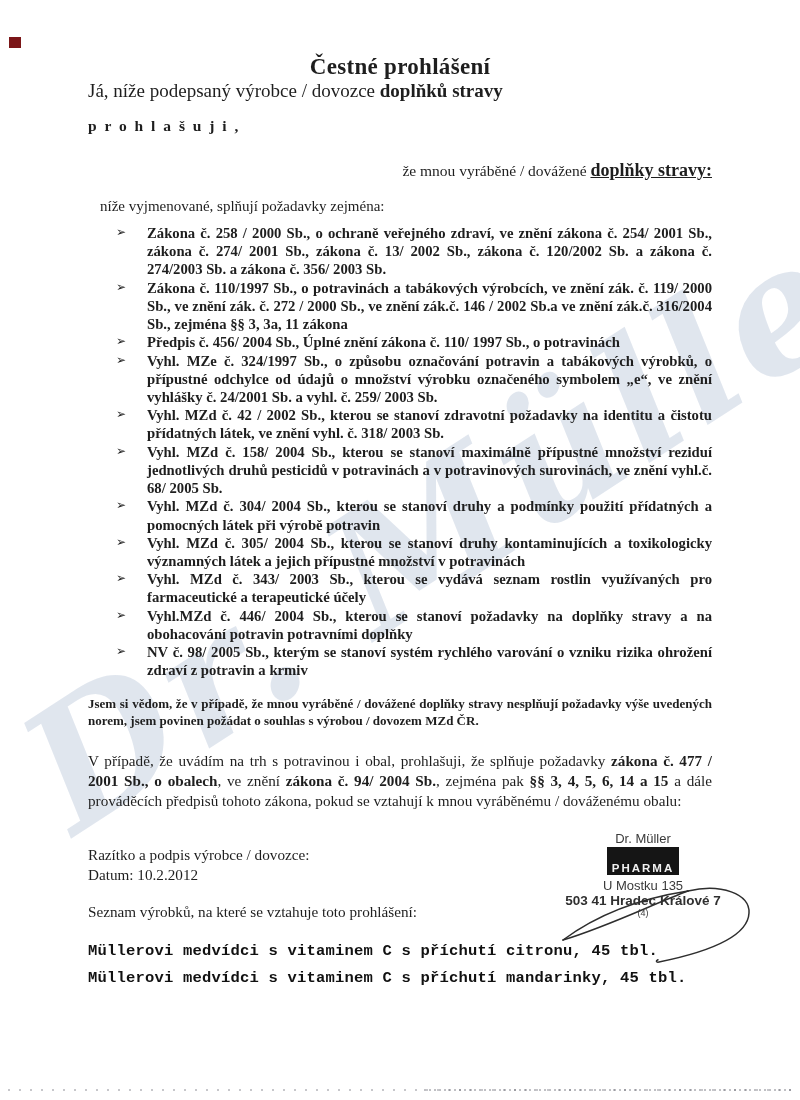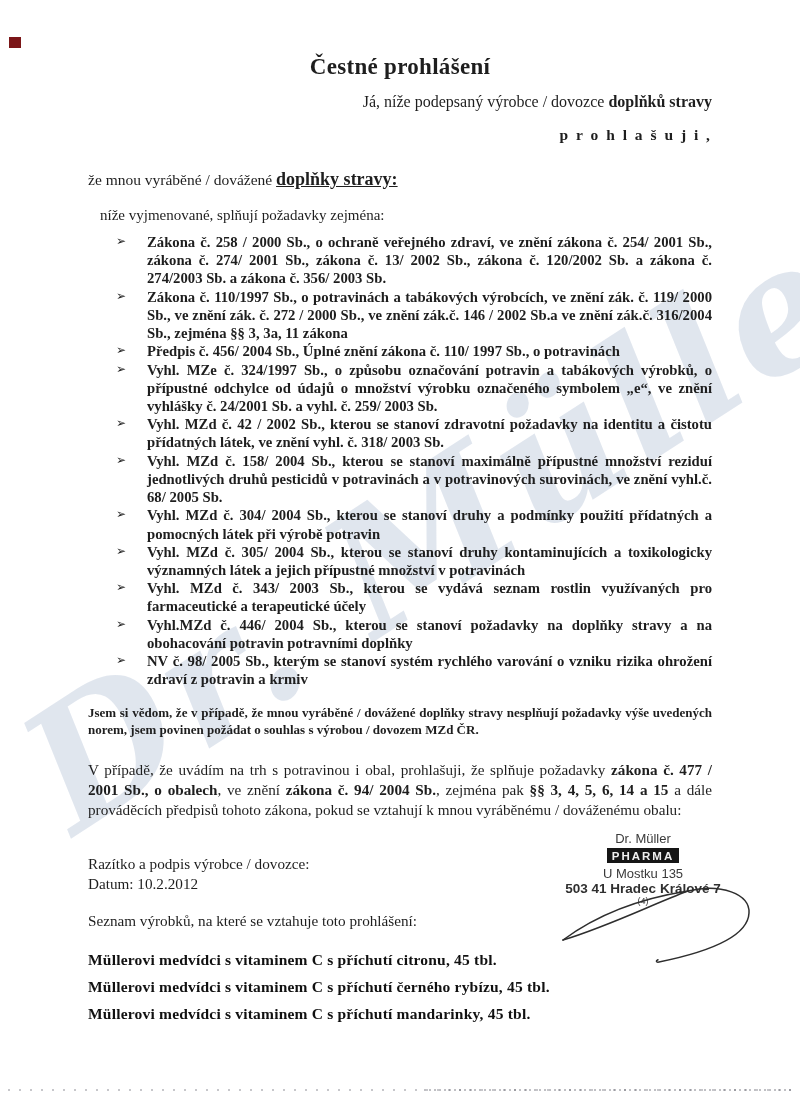--- a/index.html
+++ b/index.html
@@ -6,40 +6,40 @@
   body{width:800px;height:1100px;position:relative;overflow:hidden;
        font-family:"Liberation Serif", serif;color:#1e1e1e;
        -webkit-font-smoothing:antialiased;}
   .watermark{position:absolute;left:42px;top:688px;z-index:0;pointer-events:none;
        font-family:"DejaVu Serif", serif;font-style:italic;font-weight:bold;
        font-size:168px;letter-spacing:6px;opacity:.34;white-space:nowrap;
        transform:rotate(-33deg);transform-origin:left center;}
   .corner-mark{position:absolute;left:9px;top:37px;width:12px;height:11px;z-index:2;}
   .content{position:relative;z-index:1;padding:50px 88px 0 88px;}
   .title{text-align:center;font-size:23px;font-weight:bold;margin:4px 0 0 0;letter-spacing:.3px;}
-  .intro{text-align:right;font-size:16px;margin-top:13px;}
-  .declare{text-align:right;font-size:15.5px;font-weight:bold;letter-spacing:2px;margin-top:15px;}
-  .subject{text-align:left;font-size:15.5px;margin-top:25px;}
+  .intro{text-align:left;font-size:19px;}
+  .declare{text-align:left;font-size:15.5px;font-weight:bold;letter-spacing:2px;margin-top:15px;}
+  .subject{text-align:right;font-size:15.5px;margin-top:25px;}
   .subject b{font-size:18px;text-decoration:underline;}
   .req-intro{font-size:15px;margin-top:17px;margin-left:12px;}
   ul.laws{list-style:none;margin:9px 0 0 0;padding:0 0 0 28px;}
   ul.laws li{display:flex;font-size:14.7px;line-height:1.24;}
   ul.laws .marker{width:31px;flex:0 0 31px;font-size:12px;padding-top:1px;color:#222;}
   ul.laws .li-text{flex:1;text-align:justify;font-weight:bold;}
   .para-bold{font-size:13px;font-weight:bold;text-align:justify;line-height:1.3;margin-top:17px;}
   .para{font-size:15.2px;text-align:justify;line-height:1.3;margin-top:21px;}
   .sig-label{font-size:15.2px;margin-top:34px;line-height:1.35;}
   .products-intro{font-size:15.2px;margin-top:17px;}
-  .product-list{margin-top:21px;font-family:Liberation Serif, serif;}
+  .product-list{margin-top:21px;font-family:Liberation Mono, monospace;}
   .product{font-size:15.5px;font-weight:bold;color:#111;margin-bottom:9px;letter-spacing:.2px;}
   .stamp{position:absolute;left:545px;top:831px;width:196px;text-align:center;z-index:1;
          font-family:"Liberation Sans", sans-serif;color:#3a3a3a;}
   .stamp-name{font-size:13px;}
   .stamp-brand{display:inline-block;background:#151515;color:#f0f0f0;font-size:11.5px;
-         font-weight:bold;letter-spacing:2px;padding:2px 5px 1px 5px;margin-top:1px;}
+         font-weight:bold;letter-spacing:2px;padding:15px 5px 1px 5px;margin-top:1px;}
   .stamp-street{font-size:13px;margin-top:2px;}
   .stamp-city{font-size:13.5px;font-weight:600;color:#303030;}
   .stamp-note{font-size:9px;margin-top:0;}
   .signature-svg{position:absolute;left:535px;top:873px;z-index:2;pointer-events:none;}
   .scan-noise{position:absolute;left:8px;right:8px;bottom:9px;height:2px;opacity:.40;z-index:1;
      background-image:repeating-linear-gradient(90deg, rgba(80,80,92,.8) 0 2px, transparent 2px 11px);}
   .scan-noise-right{position:absolute;right:8px;width:46%;bottom:9px;height:2px;opacity:.45;z-index:1;
      background-image:repeating-linear-gradient(90deg, rgba(80,80,92,.8) 0 2px, transparent 2px 5px);}
 </style>
 </head>
@@ -106,21 +106,20 @@
   <div class="para"><span>V případě, že uvádím na trh s potravinou i obal, prohlašuji, že splňuje požadavky </span><b>zákona č. 477 / 2001 Sb., o obalech</b><span>, ve znění </span><b>zákona č. 94/ 2004 Sb.</b><span>, zejména pak </span><b>§§ 3, 4, 5, 6, 14 a 15</b><span>  a dále prováděcích předpisů tohoto zákona, pokud se vztahují k mnou vyráběnému / dováženému obalu:</span></div>
 
   <div class="sig-label">
     <div>Razítko a podpis výrobce / dovozce:</div>
     <div>Datum: 10.2.2012</div>
   </div>
 
   <div class="products-intro">Seznam výrobků, na které se vztahuje toto prohlášení:</div>
   <div class="product-list">
       <div class="product">Müllerovi medvídci s vitaminem C s příchutí citronu, 45 tbl.</div>
-      <div class="product">Müllerovi medvídci s vitaminem C s příchutí černého rybízu, 45 tbl.</div>
       <div class="product">Müllerovi medvídci s vitaminem C s příchutí mandarinky, 45 tbl.</div>
     </div>
 </div>
 
 <div class="stamp">
   <div class="stamp-name">Dr. Müller</div>
   <div class="stamp-brand">PHARMA</div>
   <div class="stamp-street">U Mostku 135</div>
   <div class="stamp-city">503 41 Hradec Králové 7</div>
   <div class="stamp-note">(4)</div>

